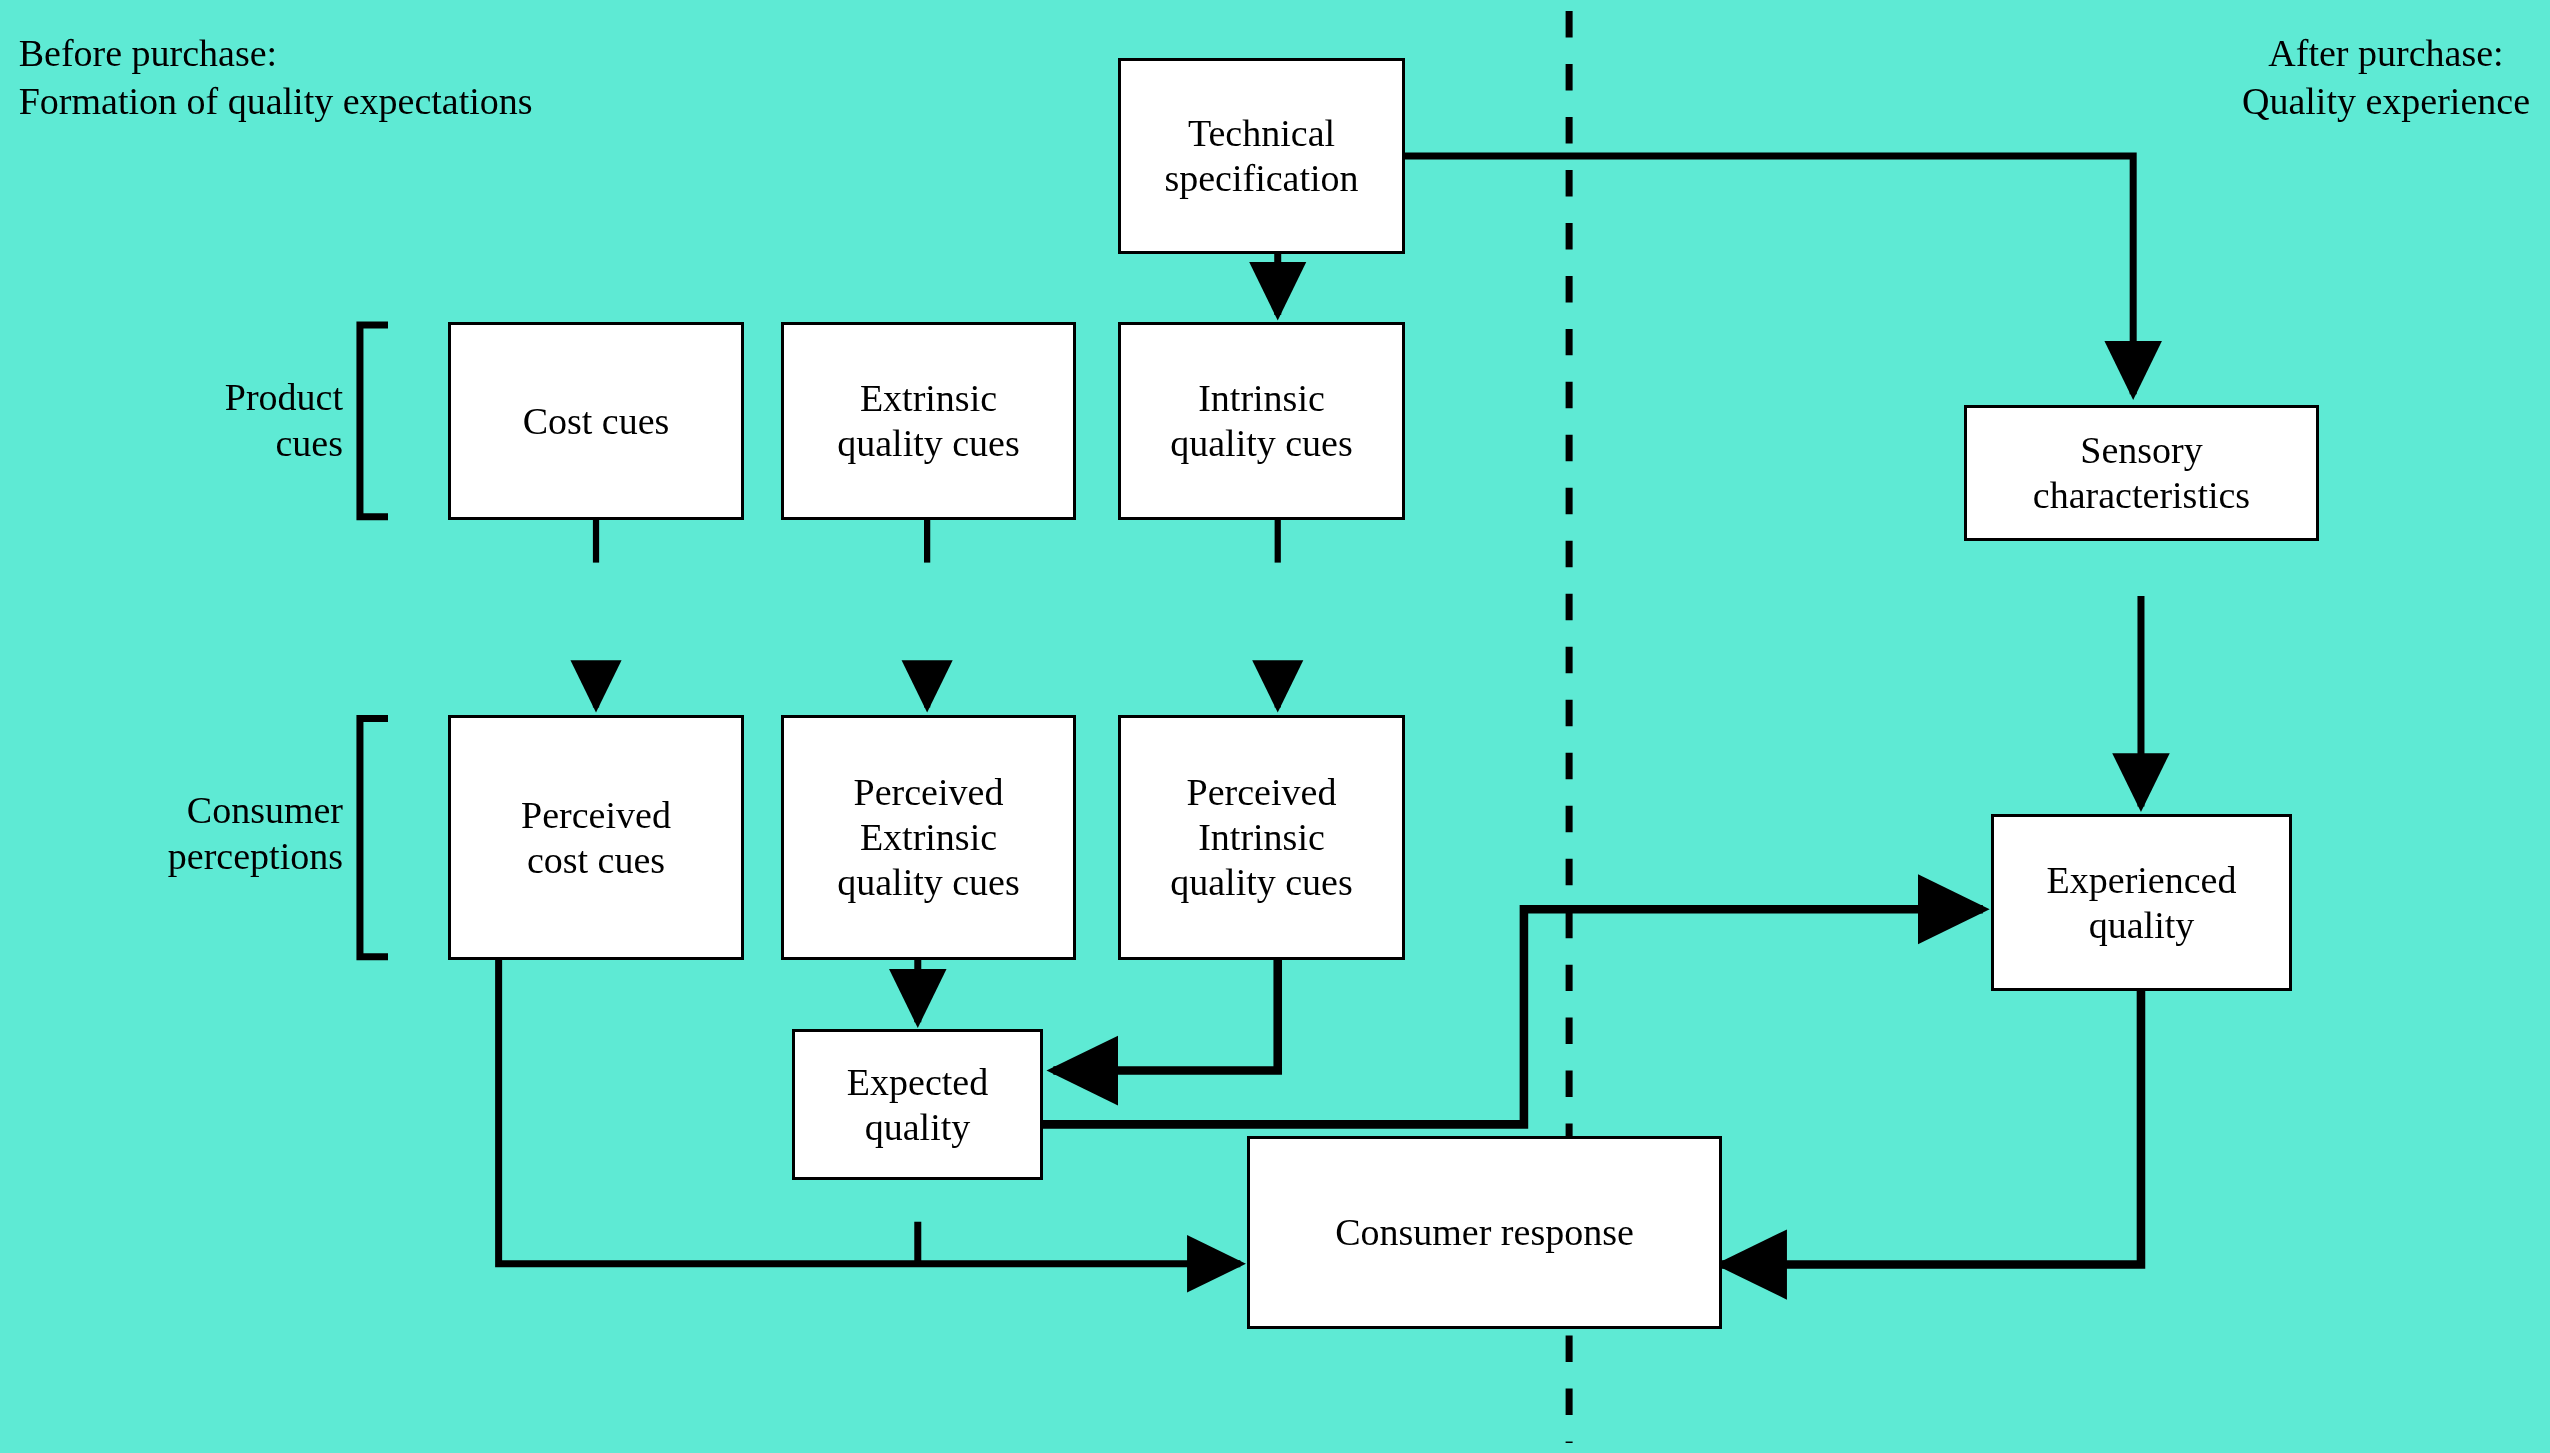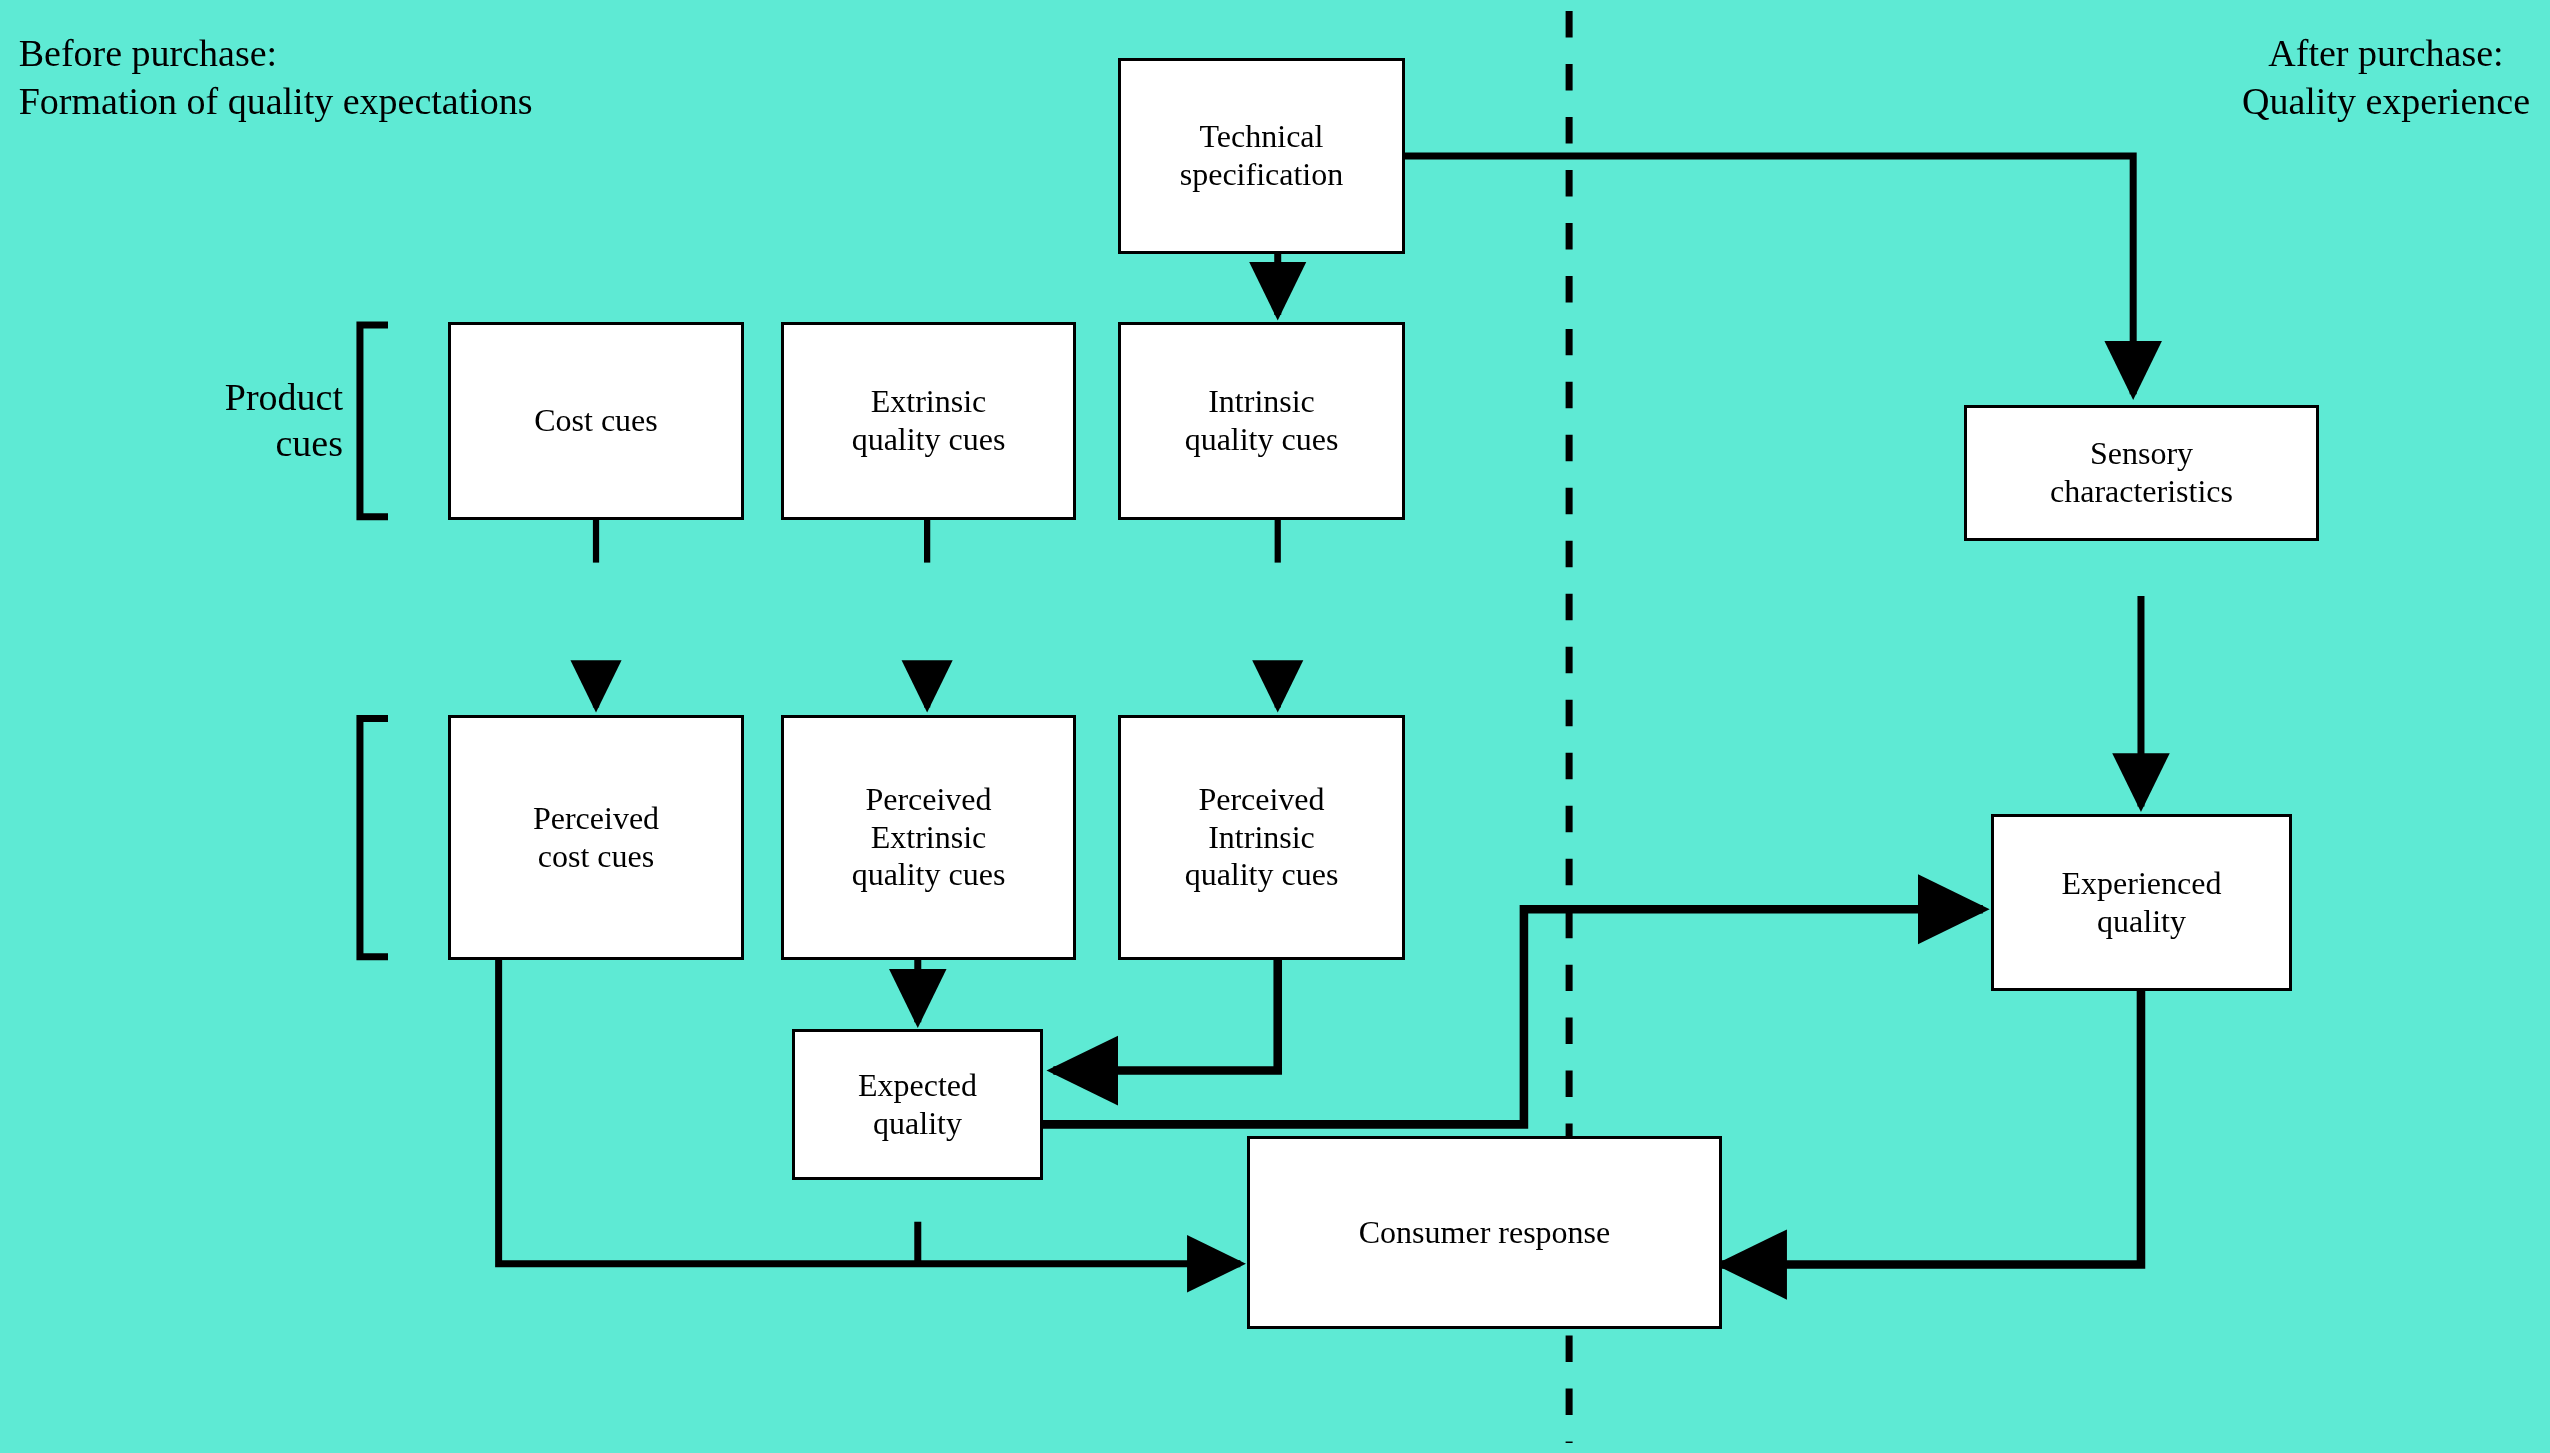--- a/index.html
+++ b/index.html
@@ -13,21 +13,21 @@
   svg#wires{position:absolute;left:0;top:0;width:2550px;height:1454px;}
   .node{
     position:absolute;
     box-sizing:border-box;
     border:3.1px solid #000;
     background:#fff;
     display:flex;align-items:center;justify-content:center;
     text-align:center;
     line-height:1.18;
     white-space:pre-line;
-    font-size:32px;
+    font-size:38px;
   }
   .node.dashed{
     border:5.5px dashed #000;
     font-size:44px;
   }
   .caption{
     position:absolute;
     text-align:right;
     white-space:pre-line;
     line-height:1.22;
@@ -89,20 +89,22 @@
 
   <div class="corner-note left" style="left:18.7px;top:30px;">Before purchase:
 Formation of quality expectations</div>
 
   <div class="corner-note right" style="right:20px;top:30px;">After purchase:
 Quality experience</div>
 
   <div class="caption" style="left:148px;top:374px;width:195px;">Product
 cues</div>
 
+  <div class="caption" style="left:101px;top:787px;width:242px;">Consumer
+perceptions</div>
 
   <div class="node" style="left:1118px;top:58px;width:287px;height:196px;">Technical
 specification</div>
 
   <div class="node" style="left:448px;top:322px;width:296px;height:198px;">Cost cues</div>
 
   <div class="node" style="left:781px;top:322px;width:295px;height:198px;">Extrinsic
 quality cues</div>
 
   <div class="node" style="left:1118px;top:322px;width:287px;height:198px;">Intrinsic

